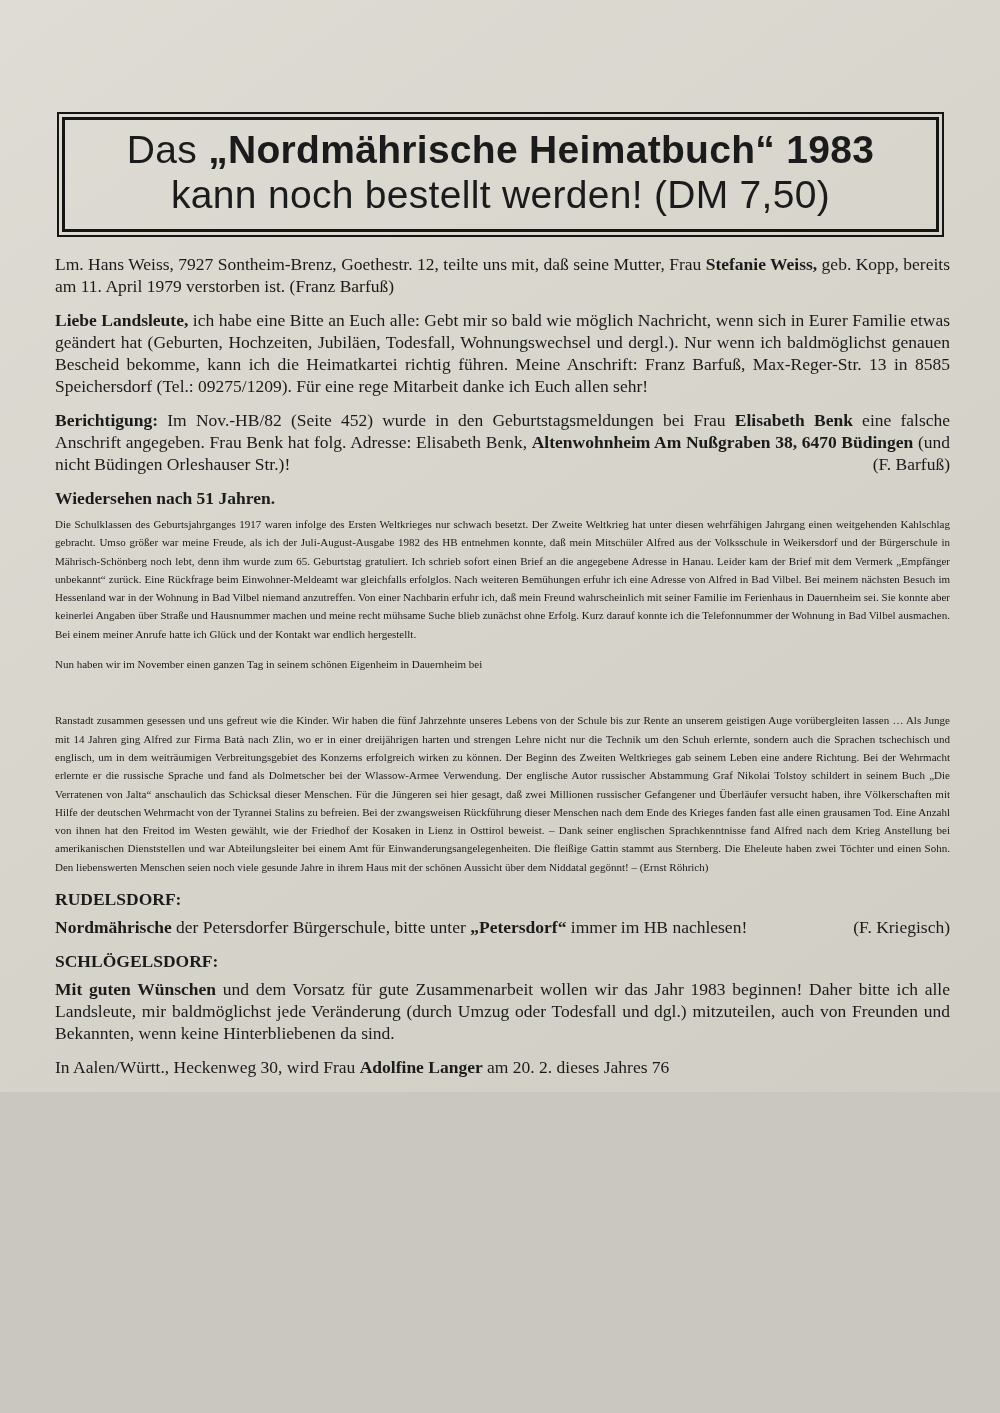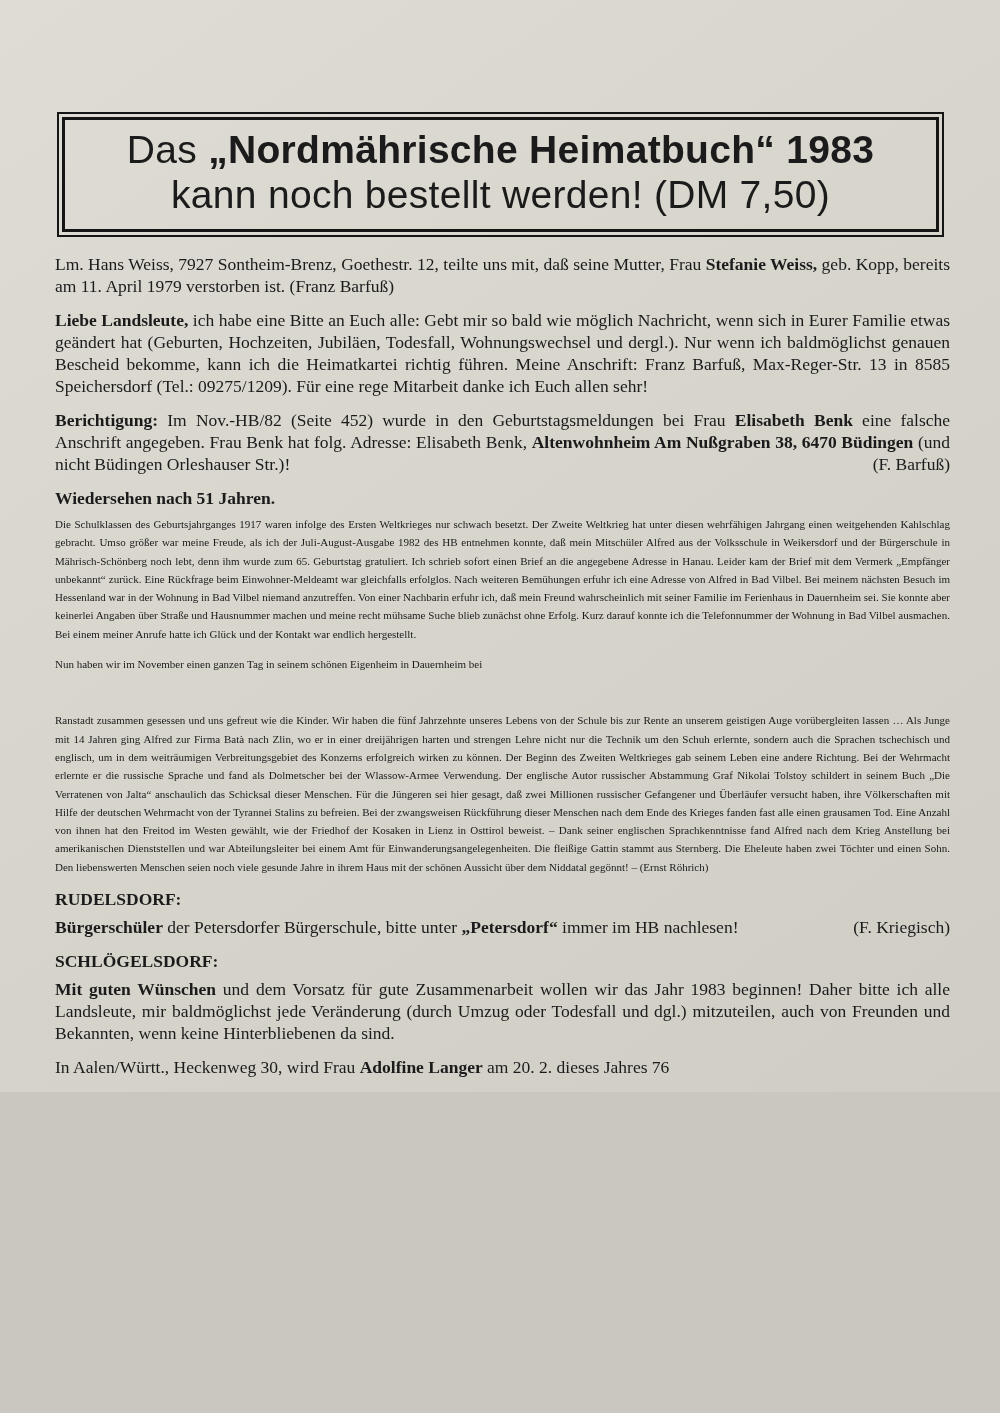--- a/index.html
+++ b/index.html
@@ -65,21 +65,21 @@
         <p class="normal"><span>Lm. Hans Weiss, 7927 Sontheim-Brenz, Goethestr. 12, teilte uns mit, daß seine Mutter, Frau </span><span class="b">Stefanie Weiss,</span><span> geb. Kopp, bereits am 11. April 1979 verstorben ist. (Franz Barfuß)</span></p>
         <p class="normal"><span class="b">Liebe Landsleute,</span><span> ich habe eine Bitte an Euch alle: Gebt mir so bald wie möglich Nachricht, wenn sich in Eurer Familie etwas geändert hat (Geburten, Hochzeiten, Jubiläen, Todesfall, Wohnungswechsel und dergl.). Nur wenn ich baldmöglichst genauen Bescheid bekomme, kann ich die Heimatkartei richtig führen. Meine Anschrift: Franz Barfuß, Max-Reger-Str. 13 in 8585 Speichersdorf (Tel.: 09275/1209). Für eine rege Mitarbeit danke ich Euch allen sehr!</span></p>
         <p class="normal"><span class="b">Berichtigung:</span><span> Im Nov.-HB/82 (Seite 452) wurde in den Geburtstagsmeldungen bei Frau </span><span class="b">Elisabeth Benk</span><span> eine falsche Anschrift angegeben. Frau Benk hat folg. Adresse: Elisabeth Benk, </span><span class="b">Altenwohnheim Am Nußgraben 38, 6470 Büdingen</span><span> (und nicht Büdingen Orleshauser Str.)! </span><span class="sig">(F. Barfuß)</span></p>
         <div class="normal heading"><span class="b">Wiedersehen nach 51 Jahren.</span></div>
         <p class="small"><span>Die Schulklassen des Geburtsjahrganges 1917 waren infolge des Ersten Weltkrieges nur schwach besetzt. Der Zweite Weltkrieg hat unter diesen wehrfähigen Jahrgang einen weitgehenden Kahlschlag gebracht. Umso größer war meine Freude, als ich der Juli-August-Ausgabe 1982 des HB entnehmen konnte, daß mein Mitschüler Alfred aus der Volksschule in Weikersdorf und der Bürgerschule in Mährisch-Schönberg noch lebt, denn ihm wurde zum 65. Geburtstag gratuliert. Ich schrieb sofort einen Brief an die angegebene Adresse in Hanau. Leider kam der Brief mit dem Vermerk „Empfänger unbekannt“ zurück. Eine Rückfrage beim Einwohner-Meldeamt war gleichfalls erfolglos. Nach weiteren Bemühungen erfuhr ich eine Adresse von Alfred in Bad Vilbel. Bei meinem nächsten Besuch im Hessenland war in der Wohnung in Bad Vilbel niemand anzutreffen. Von einer Nachbarin erfuhr ich, daß mein Freund wahrscheinlich mit seiner Familie im Ferienhaus in Dauernheim sei. Sie konnte aber keinerlei Angaben über Straße und Hausnummer machen und meine recht mühsame Suche blieb zunächst ohne Erfolg. Kurz darauf konnte ich die Telefonnummer der Wohnung in Bad Vilbel ausmachen. Bei einem meiner Anrufe hatte ich Glück und der Kontakt war endlich hergestellt.</span></p>
         <p class="small"><span>Nun haben wir im November einen ganzen Tag in seinem schönen Eigenheim in Dauernheim bei</span></p>
       </div>
     <div class="col">
         <p class="small"><span>Ranstadt zusammen gesessen und uns gefreut wie die Kinder. Wir haben die fünf Jahrzehnte unseres Lebens von der Schule bis zur Rente an unserem geistigen Auge vorübergleiten lassen … Als Junge mit 14 Jahren ging Alfred zur Firma Batà nach Zlin, wo er in einer dreijährigen harten und strengen Lehre nicht nur die Technik um den Schuh erlernte, sondern auch die Sprachen tschechisch und englisch, um in dem weiträumigen Verbreitungsgebiet des Konzerns erfolgreich wirken zu können. Der Beginn des Zweiten Weltkrieges gab seinem Leben eine andere Richtung. Bei der Wehrmacht erlernte er die russische Sprache und fand als Dolmetscher bei der Wlassow-Armee Verwendung. Der englische Autor russischer Abstammung Graf Nikolai Tolstoy schildert in seinem Buch „Die Verratenen von Jalta“ anschaulich das Schicksal dieser Menschen. Für die Jüngeren sei hier gesagt, daß zwei Millionen russischer Gefangener und Überläufer versucht haben, ihre Völkerschaften mit Hilfe der deutschen Wehrmacht von der Tyrannei Stalins zu befreien. Bei der zwangsweisen Rückführung dieser Menschen nach dem Ende des Krieges fanden fast alle einen grausamen Tod. Eine Anzahl von ihnen hat den Freitod im Westen gewählt, wie der Friedhof der Kosaken in Lienz in Osttirol beweist. – Dank seiner englischen Sprachkenntnisse fand Alfred nach dem Krieg Anstellung bei amerikanischen Dienststellen und war Abteilungsleiter bei einem Amt für Einwanderungsangelegenheiten. Die fleißige Gattin stammt aus Sternberg. Die Eheleute haben zwei Töchter und einen Sohn. Den liebenswerten Menschen seien noch viele gesunde Jahre in ihrem Haus mit der schönen Aussicht über dem Niddatal gegönnt! – (Ernst Röhrich)</span></p>
         <div class="normal heading"><span class="b">RUDELSDORF:</span></div>
-        <p class="normal"><span class="b">Bürgerschüler</span><span> der Petersdorfer Bürgerschule, bitte unter </span><span class="b">„Petersdorf“</span><span> immer im HB nachlesen! </span><span class="sig">(F. Kriegisch)</span></p>
+        <p class="normal"><span class="b">Nordmährische</span><span> der Petersdorfer Bürgerschule, bitte unter </span><span class="b">„Petersdorf“</span><span> immer im HB nachlesen! </span><span class="sig">(F. Kriegisch)</span></p>
         <div class="normal heading"><span class="b">SCHLÖGELSDORF:</span></div>
         <p class="normal"><span class="b">Mit guten Wünschen</span><span> und dem Vorsatz für gute Zusammenarbeit wollen wir das Jahr 1983 beginnen! Daher bitte ich alle Landsleute, mir baldmöglichst jede Veränderung (durch Umzug oder Todesfall und dgl.) mitzuteilen, auch von Freunden und Bekannten, wenn keine Hinterbliebenen da sind.</span></p>
         <p class="normal"><span>In Aalen/Württ., Heckenweg 30, wird Frau </span><span class="b">Adolfine Langer</span><span> am 20. 2. dieses Jahres 76</span></p>
       </div>
   </div>
 
   <div class="page-number">35</div>
 
 </div>
 

